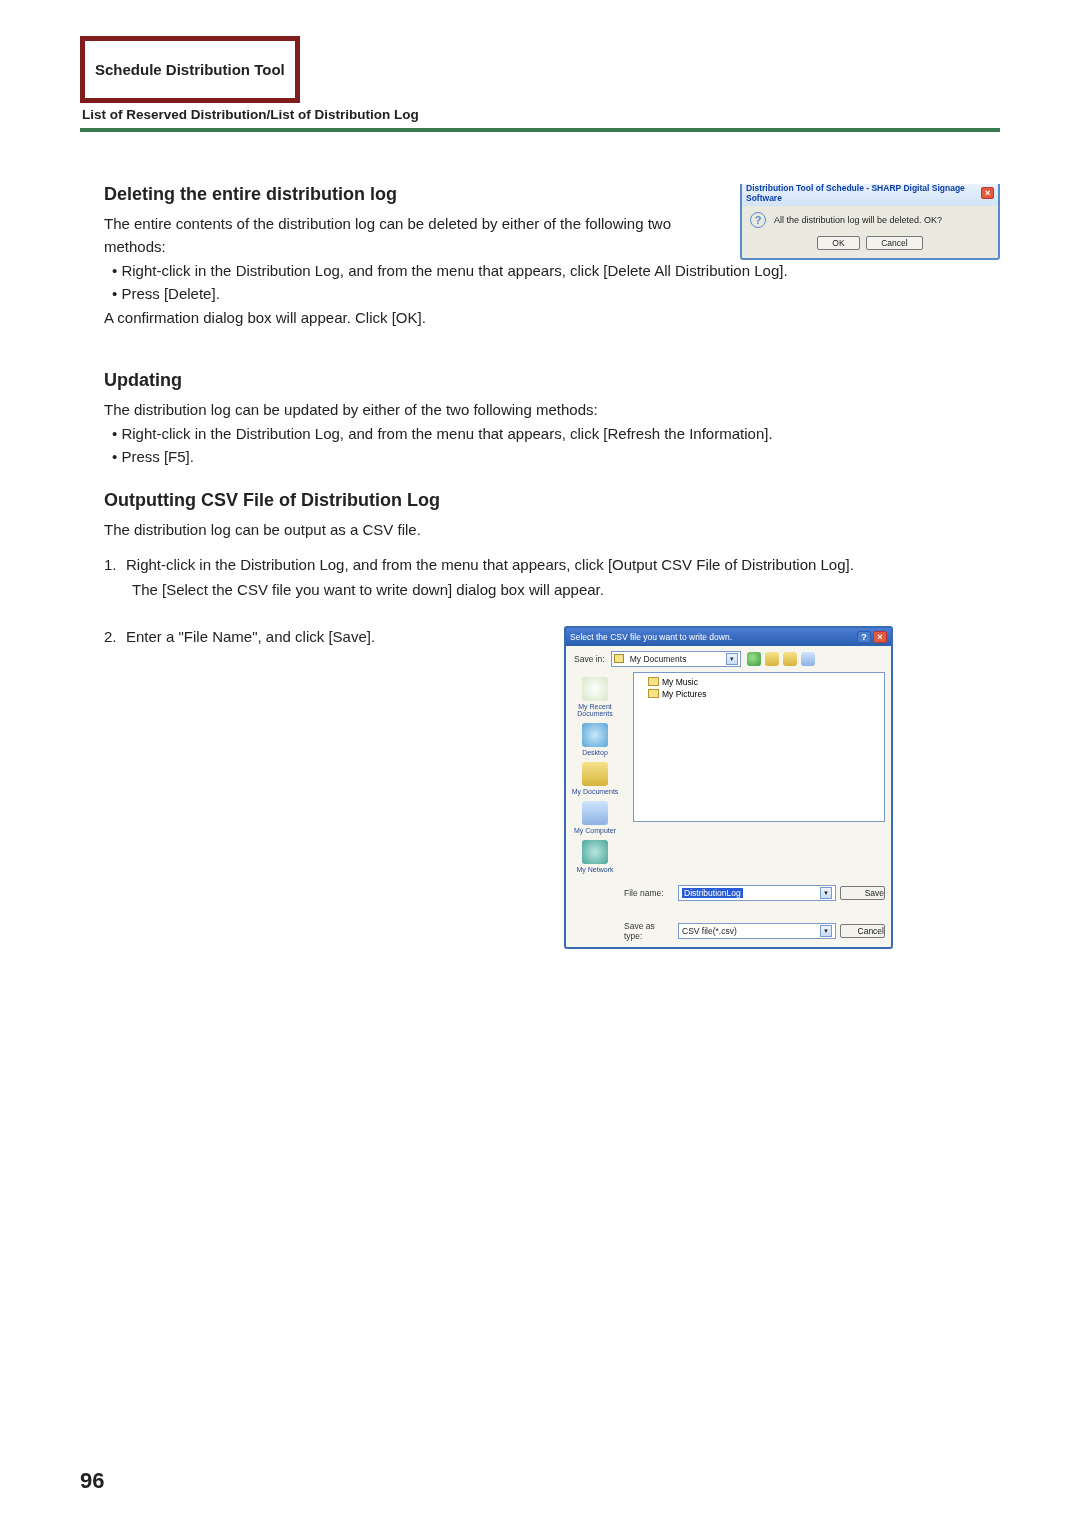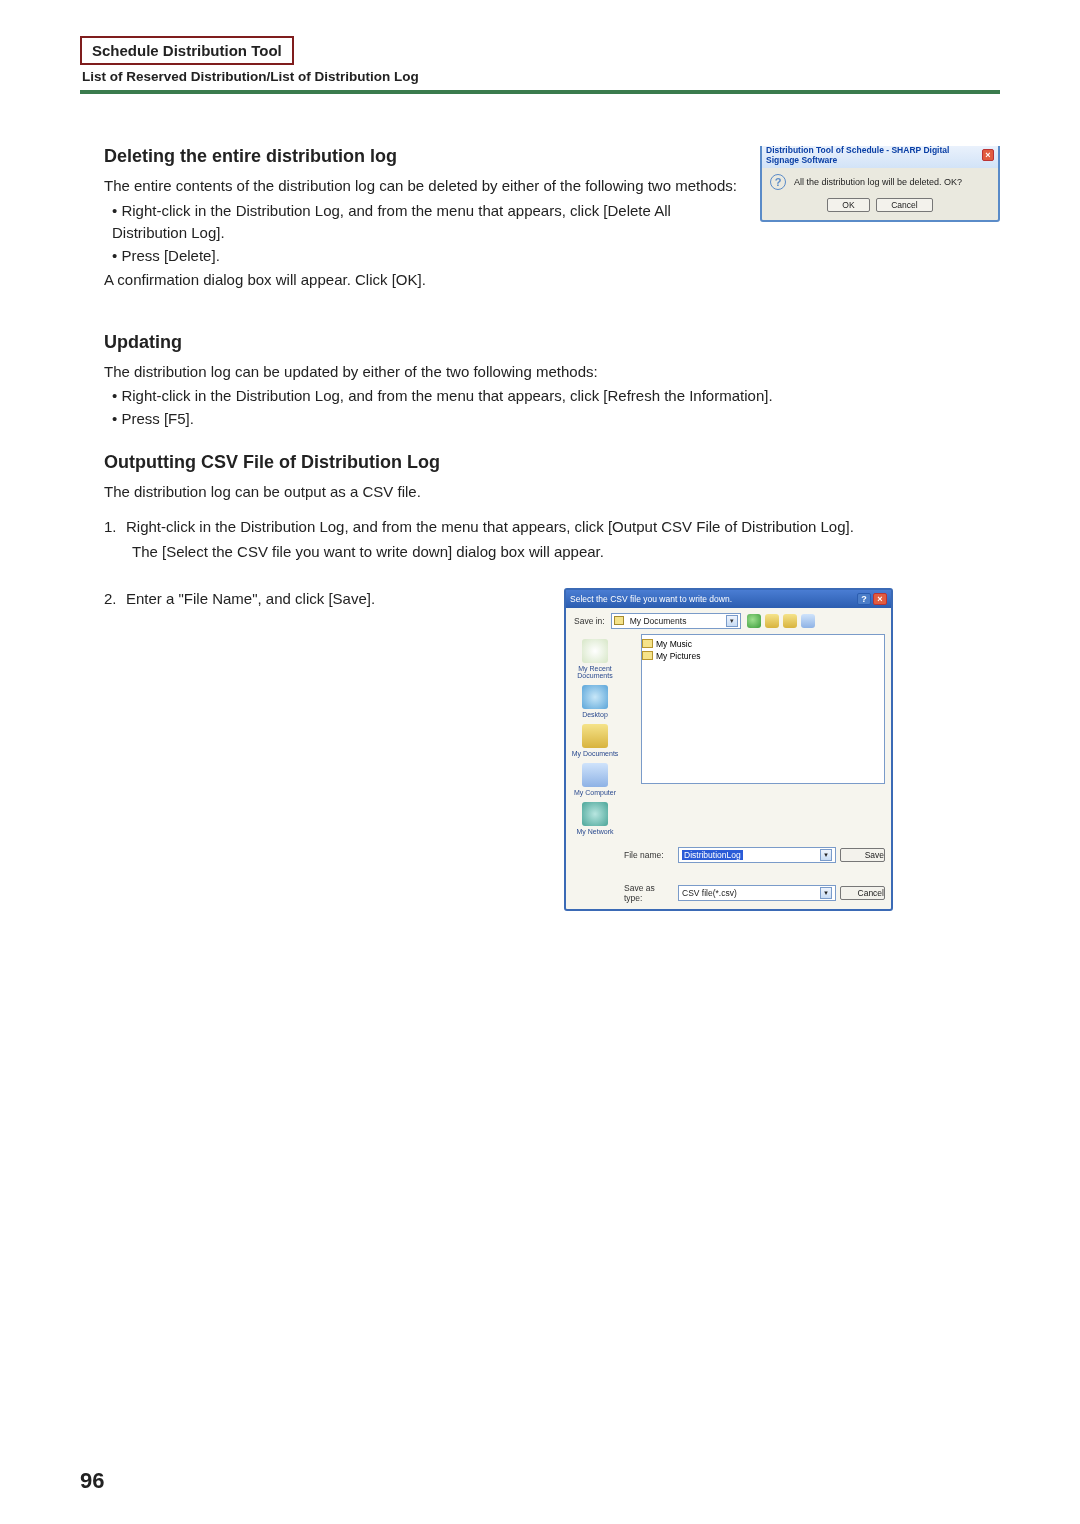--- a/index.html
+++ b/index.html
@@ -6,23 +6,23 @@
   body {
     font-family: Arial, Helvetica, sans-serif;
     background: #fff;
     width: 1080px;
     height: 1524px;
     position: relative;
     padding: 36px 80px 30px 80px;
     color: #222;
   }
   .header-box {
-    border: 2px solid #7f1d1d;
+    border: 5px solid #7f1d1d;
     display: inline-block;
-    padding: 4px 10px;
+    padding: 20px 10px;
     font-weight: bold;
     font-size: 15px;
   }
   .header-sub {
     font-weight: bold;
     font-size: 13.5px;
     margin-top: 4px;
     padding-left: 2px;
   }
   .green-bar {
@@ -51,21 +51,21 @@
   ul.bullets li {
     list-style: none;
     font-size: 15px;
     line-height: 1.5;
   }
   ul.bullets li::before {
     content: "• ";
   }
   .float-right-dialog1 {
     float: right;
-    width: 240px;
+    width: 260px;
     margin-left: 20px;
     margin-top: -6px;
   }
   .dialog1 {
     border: 2px solid #5a8bc8;
     border-radius: 3px;
     background: #eae9df;
     font-size: 9px;
   }
   .dialog1 .titlebar {
@@ -211,23 +211,23 @@
     border-radius: 3px;
     display: flex;
     align-items: center;
     justify-content: center;
   }
   .sb-label { font-size: 7px; color: #2a4a8f; line-height: 1.0; }
   .sd-filelist {
     flex: 1;
     background: #fff;
     border: 1px solid #7a9bc9;
-    margin: 0 6px 0 17px;
+    margin: 0 6px 0 9px;
     height: 150px;
-    padding: 4px 0;
+    padding: 4px 14px;
   }
   .fl-item { font-size: 8.5px; color: #000; display: flex; align-items: center; gap: 3px; margin-bottom: 2px; }
   .fl-folder { width: 11px; height: 9px; background: #f5e38a; border: 1px solid #b8962e; }
   .sd-bottom {
     padding: 4px 6px 6px 58px;
     display: grid;
     grid-template-columns: 50px 1fr 45px;
     gap: 20px 4px;
     align-items: center;
   }

